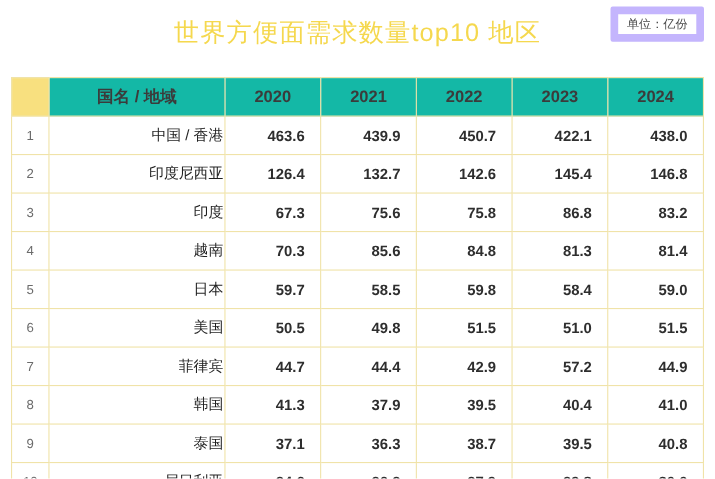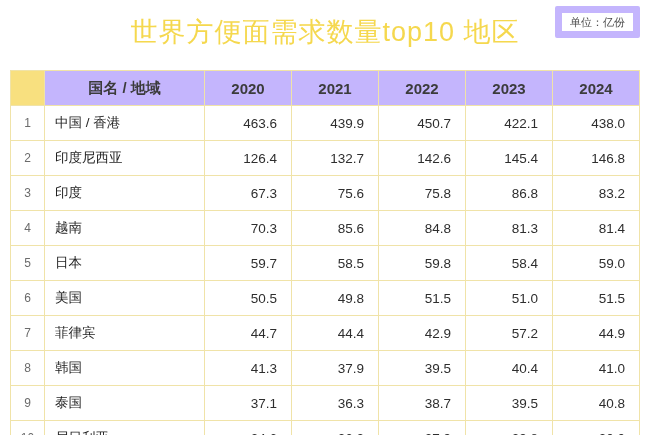--- a/index.html
+++ b/index.html
@@ -24,21 +24,21 @@
   .header {
     position: relative;
     height: 62px;
   }
   .title {
     position: absolute;
     left: 0;
     right: 0;
     top: 14px;
     text-align: center;
-    font-size: 27px;
+    font-size: 23px;
     color: #f5d84e;
     letter-spacing: 1px;
     font-weight: normal;
     white-space: nowrap;
   }
   .unit-box {
     position: absolute;
     right: 10px;
     top: 6px;
     border: 7px solid #c4b5fd;
@@ -73,50 +73,51 @@
   table.data col.c-rank   { width: 34px; }
   table.data col.c-name   { width: 160px; }
   table.data col.c-year   { width: 87px; }
 
   table.data th, table.data td {
     border: 1px solid #f0e3a8;
     height: 35px;
     box-sizing: border-box;
   }
   thead th {
-    background: #c4b5fd;
+    background: #14b8a6;
     font-size: 15px;
     color: #3b3b3b;
     font-weight: bold;
     text-align: center;
   }
   thead th.hdr-rank {
     background: #f8e07f;
   }
   tbody td {
     background: #ffffff;
     font-size: 13.5px;
     color: #2e2e2e;
   }
   td.rank {
     text-align: center;
     font-size: 12px;
     color: #6b6b6b;
   }
   td.name {
-    text-align: left;
+    text-align: right;
     padding-left: 10px;
     font-size: 13.5px;
     color: #1f1f1f;
   }
   td.val {
     text-align: right;
     padding-right: 14px;
     font-size: 13.5px;
     color: #2e2e2e;
+    font-weight: bold;
   }
 </style>
 </head>
 <body>
 
 <div class="page">
 
   <div class="header">
     <div class="title">世界方便面需求数量top10 地区</div>
     <div class="unit-box">单位：亿份</div>

